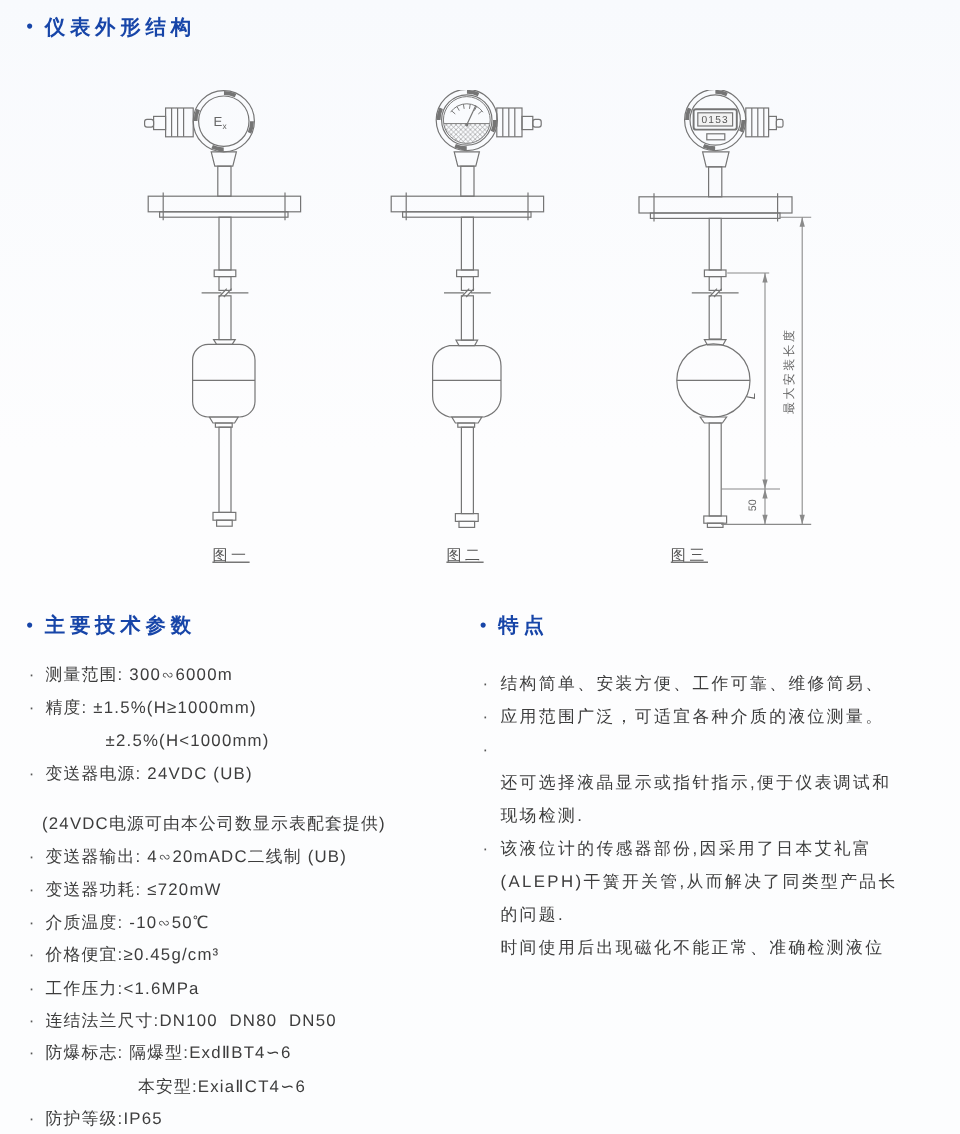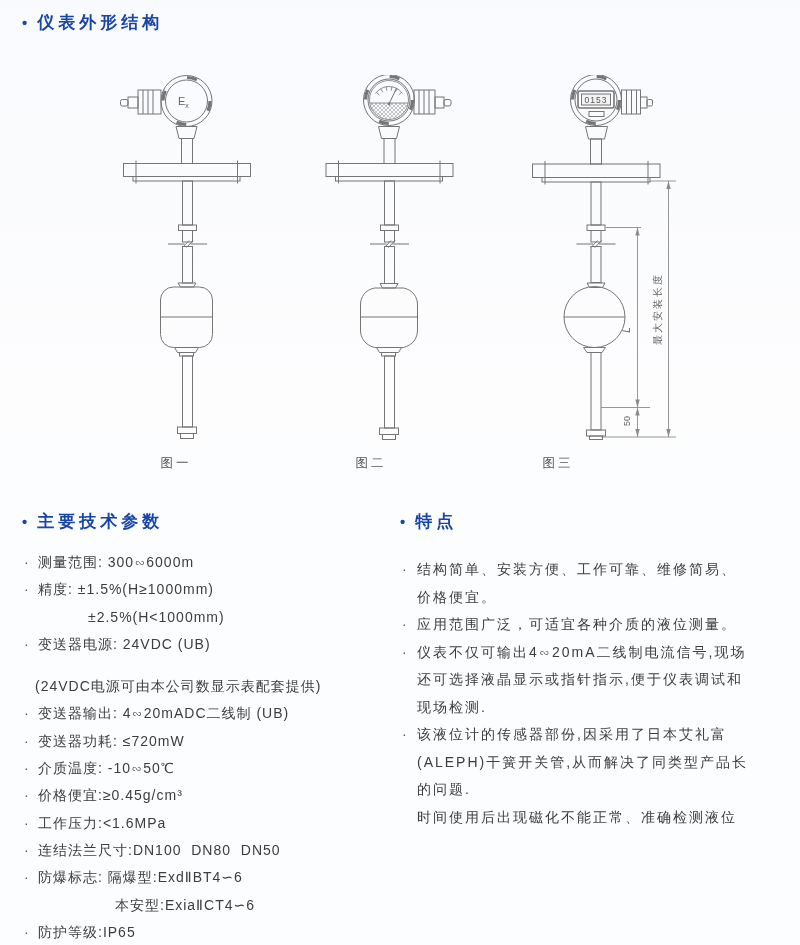--- a/index.html
+++ b/index.html
@@ -1,20 +1,20 @@
 <!DOCTYPE html>
 <html><head>
 <meta charset="utf-8">
 <style>
   html,body{margin:0;padding:0;}
   body{width:800px;height:945px;font-family:"Liberation Sans",sans-serif;}
   .page{position:relative;width:800px;height:945px;background:linear-gradient(180deg,#f8fafd 0%,#fdfdfe 40%,#fcfdfe 100%);overflow:hidden;}
   .sec-title{position:absolute;display:flex;align-items:center;gap:10px;color:#1745a8;font-weight:bold;font-size:17px;letter-spacing:4px;white-space:pre;}
   .sec-title .blt{font-size:15px;letter-spacing:0;}
-  .caption{position:absolute;top:455px;width:64px;text-align:center;font-size:12.5px;color:#555;letter-spacing:3px;}
+  .caption{position:absolute;top:455px;width:64px;text-align:right;font-size:12.5px;color:#555;letter-spacing:3px;text-decoration:underline;}
   .fig{position:absolute;}
   .params{position:absolute;left:22px;top:549px;width:372px;color:#3d3d3d;font-size:14px;}
   .pl{position:relative;height:27.3px;line-height:27.3px;padding-left:16px;letter-spacing:1px;white-space:pre;}
   .pl .dot{position:absolute;left:2px;top:0;color:#555;}
   .pl.ind-a{padding-left:66px;}
   .pl.ind-b{padding-left:13px;margin-top:15px;}
   .pl.ind-c{padding-left:93px;}
   .feats{position:absolute;left:400px;top:556px;width:392px;color:#3d3d3d;font-size:14px;}
   .fl{position:relative;height:27.5px;line-height:27.5px;padding-left:17px;letter-spacing:2px;white-space:pre;}
   .fl .dot{position:absolute;left:2px;top:0;color:#555;letter-spacing:0;}
@@ -217,23 +217,22 @@
     <div class="pl"><span class="dot">·</span><span>防爆标志: 隔爆型:ExdⅡBT4∽6</span></div>
     <div class="pl ind-c"><span>本安型:ExiaⅡCT4∽6</span></div>
     <div class="pl"><span class="dot">·</span><span>防护等级:IP65</span></div>
   </div>
 
   <div class="sec-title" style="left:400px;top:510px;">
     <span class="blt">•</span><span>特点</span>
   </div>
   <div class="feats">
     <div class="fl"><span class="dot">·</span><span>结构简单、安装方便、工作可靠、维修简易、</span></div>
-    <div class="fl"><span>价格便宜。</span></div>
     <div class="fl"><span class="dot">·</span><span>应用范围广泛，可适宜各种介质的液位测量。</span></div>
-    <div class="fl"><span class="dot">·</span><span>仪表不仅可输出4∽20mA二线制电流信号,现场</span></div>
+    <div class="fl"><span class="dot">·</span></div>
     <div class="fl"><span>还可选择液晶显示或指针指示,便于仪表调试和</span></div>
     <div class="fl"><span>现场检测.</span></div>
     <div class="fl"><span class="dot">·</span><span>该液位计的传感器部份,因采用了日本艾礼富</span></div>
     <div class="fl"><span>(ALEPH)干簧开关管,从而解决了同类型产品长</span></div>
     <div class="fl"><span>的问题.</span></div>
     <div class="fl"><span>时间使用后出现磁化不能正常、准确检测液位</span></div>
   </div>
 
 </div>
 

